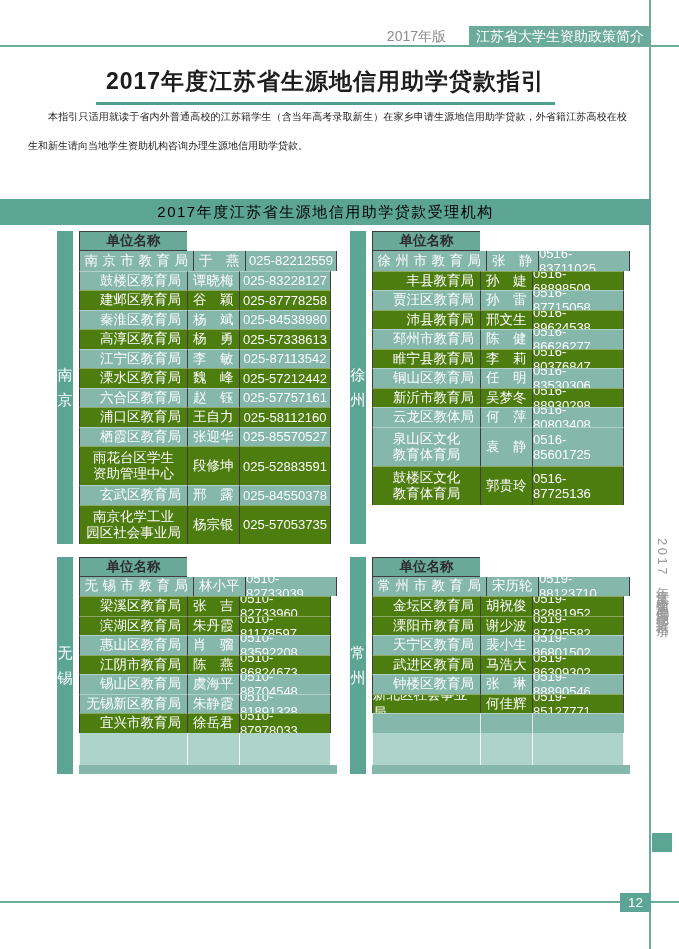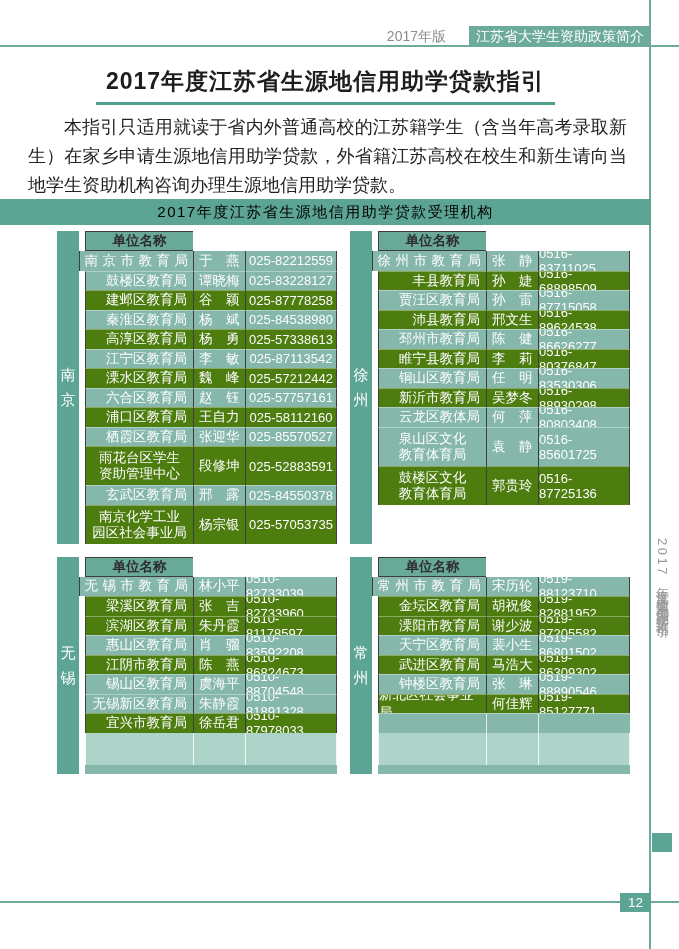--- a/index.html
+++ b/index.html
@@ -12,21 +12,21 @@
   .hline-bottom { position:absolute; left:0; top:901px; width:679px; height:2px; background:#6cab9b; }
 
   .top-right { position:absolute; top:26px; right:28px; display:flex; align-items:stretch; }
   .edition { color:#8c8c8c; font-size:14px; line-height:20px; margin-right:23px; }
   .series-badge { background:#6cab9b; color:#fff; font-size:14px; line-height:20px; padding:0 7px; }
 
   .title-wrap { position:absolute; top:66px; left:0; width:651px; text-align:center; }
   .title { display:inline-block; font-size:23px; font-weight:bold; color:#1d1d1d;
            padding:0 10px 5px 10px; border-bottom:3px solid #4ea08c; letter-spacing:1px; }
 
-  .intro { position:absolute; top:113px; left:28px; width:599px; font-size:18px; line-height:29px;
+  .intro { position:absolute; top:102px; left:28px; width:599px; font-size:10px; line-height:29px;
            color:#222; text-indent:2em; text-align:justify; }
 
   .banner { position:absolute; top:199px; left:0; width:651px; height:26px; background:#5ca594;
             color:#000000; text-align:center; line-height:26px; font-size:15px; letter-spacing:1.5px; }
 
   .tables { position:absolute; top:231px; left:57px; width:573px; }
   .band { display:flex; gap:13px; }
   .band + .band { margin-top:13px; }
   .section { width:280px; display:flex; align-items:stretch; }
   .band2 .section { height:217px; }
@@ -37,21 +37,21 @@
 
   .thead { display:flex; margin-left:6px; height:20px;flex-direction:column; }
   .th { background:#69a998; color:#2e2e2e; font-weight:bold; font-size:13.5px;
         display:flex; align-items:center; justify-content:center;
         border:1px solid #3d3d3d; border-right:none; }
   .th:last-child { border-right:3px solid #a21caf;border-radius:9px; }
   .w-org { width:108px; } .w-name { width:52px; } .w-phone { width:92px; }
 
   .tr { display:flex; margin-left:6px; height:19.5px; }
   .tr.tall { height:39px; }
-  .tr.cityrow { margin-left:0; }
+  .tr.cityrow { margin-left:6px; }
   .td { display:flex; align-items:center; font-size:13.5px; color:#fdfefd;
         border-left:1px solid #3d3d3d; overflow:hidden; }
   .td.phone { border-right:1px solid #3d3d3d; justify-content:center; font-size:13px; letter-spacing:0; }
   .tr + .tr .td, .emptyrow .td { border-top:1px solid rgba(255,255,255,0.35); }
   .td.org  { justify-content:flex-end; padding-right:6px; }
   .td.name { justify-content:flex-start; padding-left:5px; }
   .tr.tall .td.org { justify-content:center; text-align:center; padding:0 2px;
                      white-space:pre-line; line-height:16px; }
   .tr.cityrow .td.org { width:114px; justify-content:center; letter-spacing:4.5px; padding:0 0 0 4px; }
   .shade-dark  .td { background:#85b7aa; }

